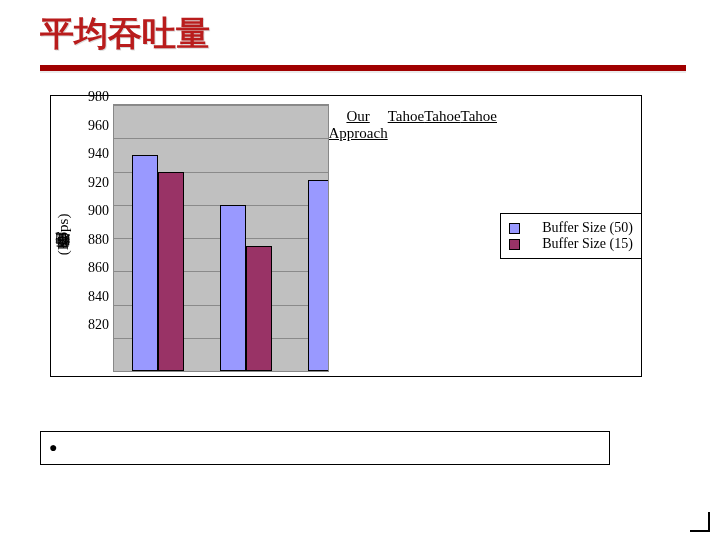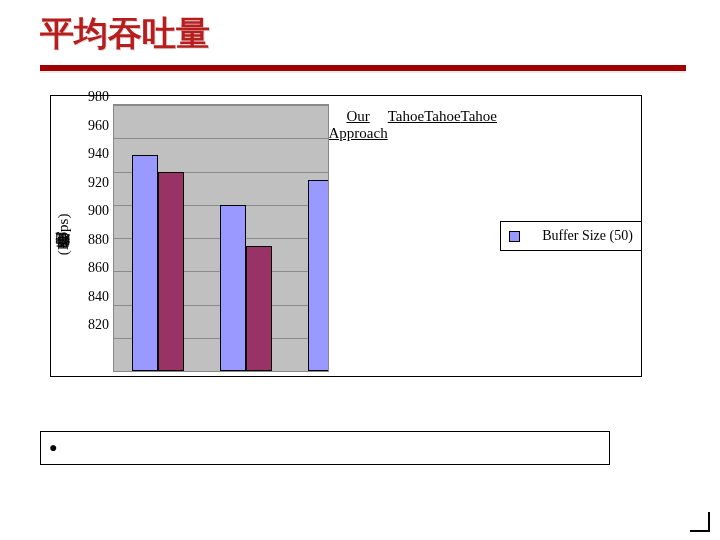--- a/index.html
+++ b/index.html
@@ -244,20 +244,24 @@
           <div>Tahoe</div>
         </div>
     </div>
 
     <div class="legend">
       <div class="legend-box">
         <div class="legend-row">
           <span class="swatch blue"></span>
           <span>Buffer Size (50)</span>
         </div>
+        <div class="legend-row">
+          <span class="swatch maroon"></span>
+          <span>Buffer Size (15)</span>
+        </div>
       </div>
     </div>
 
   </div>
 
   <div class="caption">
     <div class="caption-inner">
       <span class="bullet">●</span>
     </div>
   </div>

